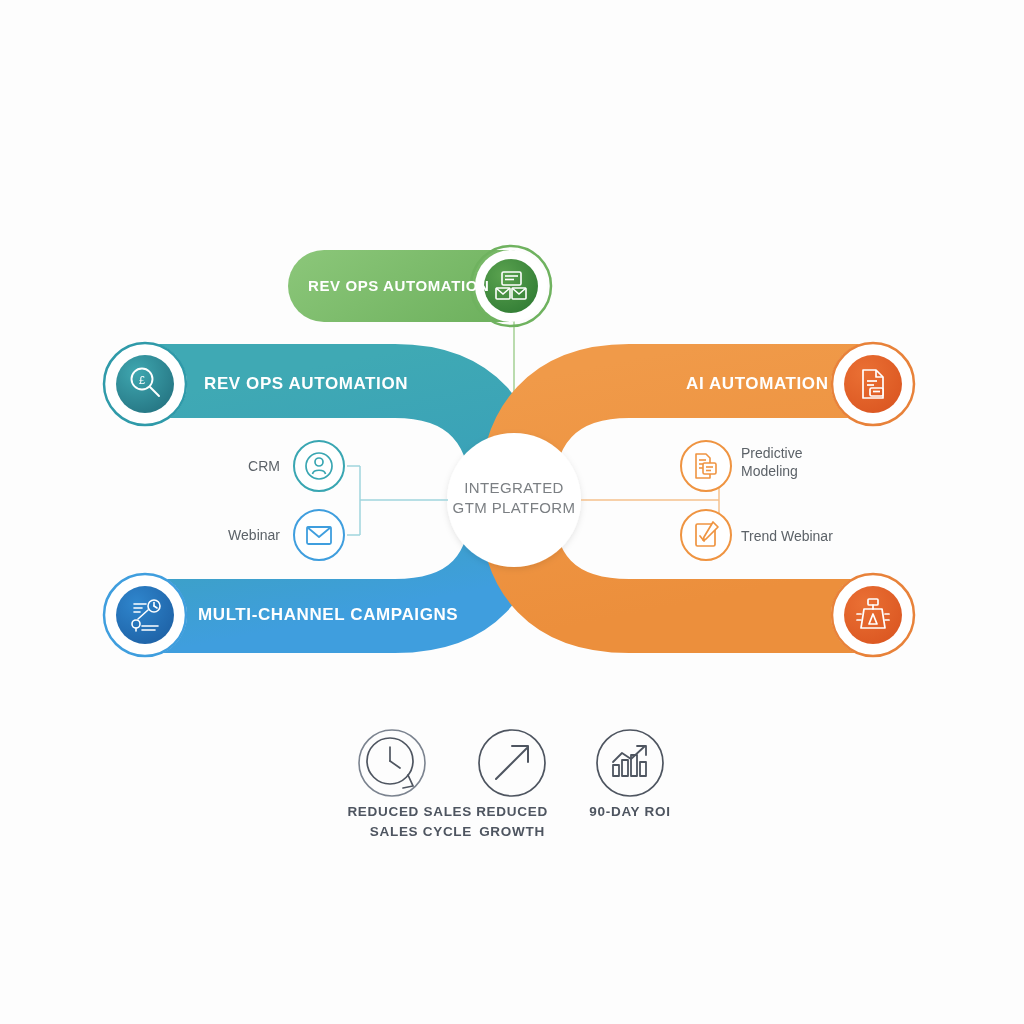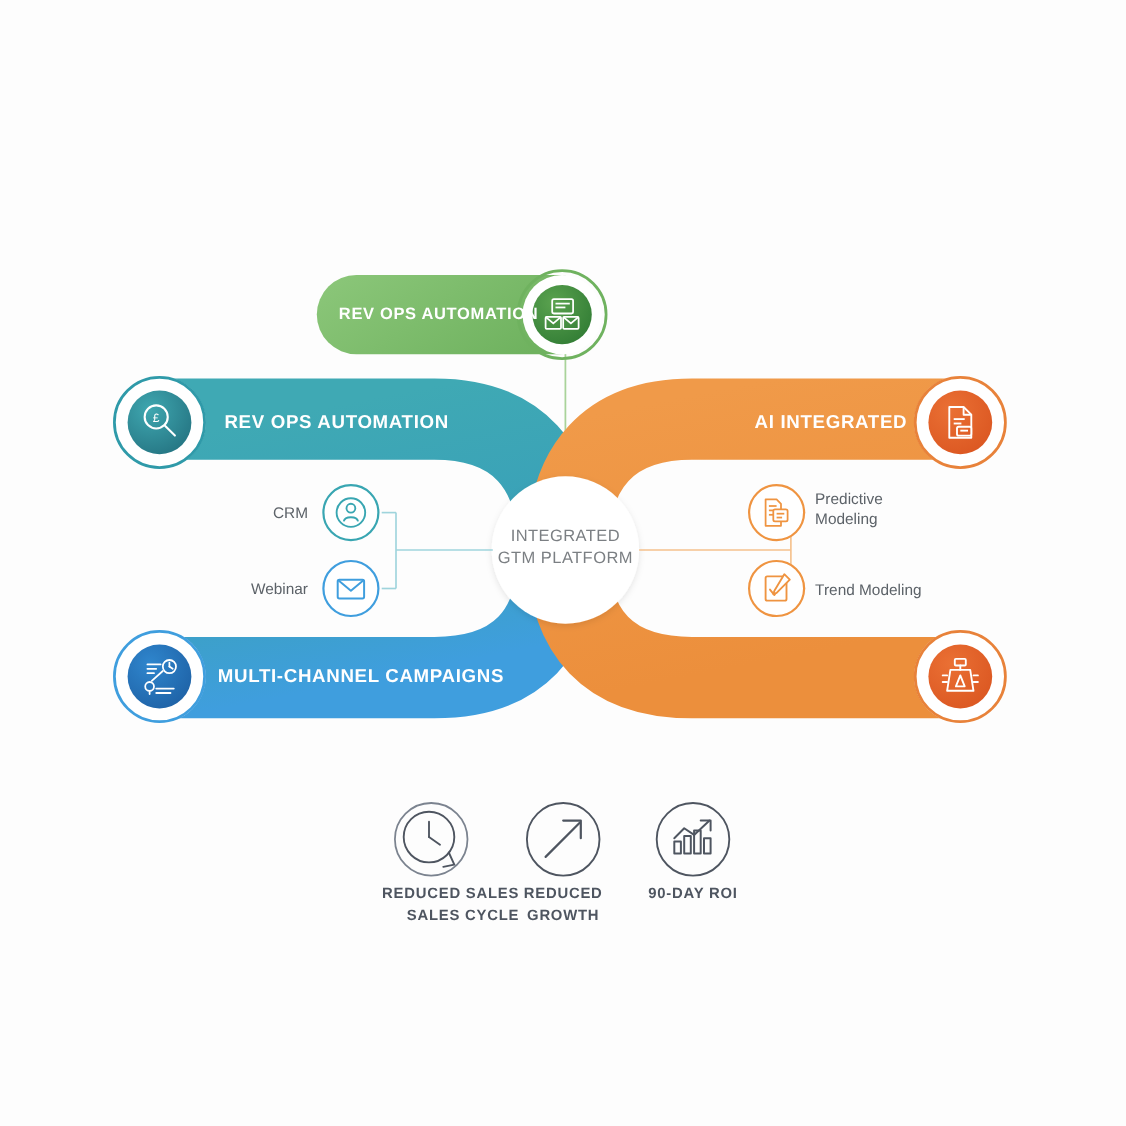--- a/index.html
+++ b/index.html
@@ -287,35 +287,35 @@
         <polyline points="613,762 622,753 631,759 645,746"></polyline>
         <polyline points="637,746 646,746 646,755"></polyline>
       </g>
     </g>
   </svg>
 
   <div class="lbl green" style="left:308px; top:277px;">REV OPS AUTOMATION</div>
 
   <div class="lbl" style="left:204px; top:374px;">REV OPS AUTOMATION</div>
 
-  <div class="lbl" style="left:686px; top:374px;">AI INTEGRATED</div>
+  <div class="lbl" style="left:686px; top:374px;">AI AUTOMATION</div>
 
   <div class="lbl" style="left:198px; top:605px;">MULTI-CHANNEL CAMPAIGNS</div>
 
   <div class="hub-text" style="left:434px; top:478px;">
     <div>INTEGRATED</div>
     <div>GTM PLATFORM</div>
   </div>
 
   <div class="sub-label left" style="left:200px; top:457px; width:80px;text-align:right;">CRM</div>
   <div class="sub-label left" style="left:190px; top:526px; width:90px;">Webinar</div>
 
   <div class="sub-label right" style="left:741px; top:444px; width:130px;">Predictive
 Modeling</div>
-  <div class="sub-label right" style="left:741px; top:527px; width:140px;">Trend Modeling</div>
+  <div class="sub-label right" style="left:741px; top:527px; width:140px;">Trend Webinar</div>
 
   <div class="benefit-label" style="left:312px; top:802px;text-align:right;">REDUCED SALES
 SALES CYCLE</div>
   <div class="benefit-label" style="left:432px; top:802px;">REDUCED
 GROWTH</div>
   <div class="benefit-label" style="left:550px; top:802px;">90-DAY ROI</div>
 
 </div>
 
 </body></html>

